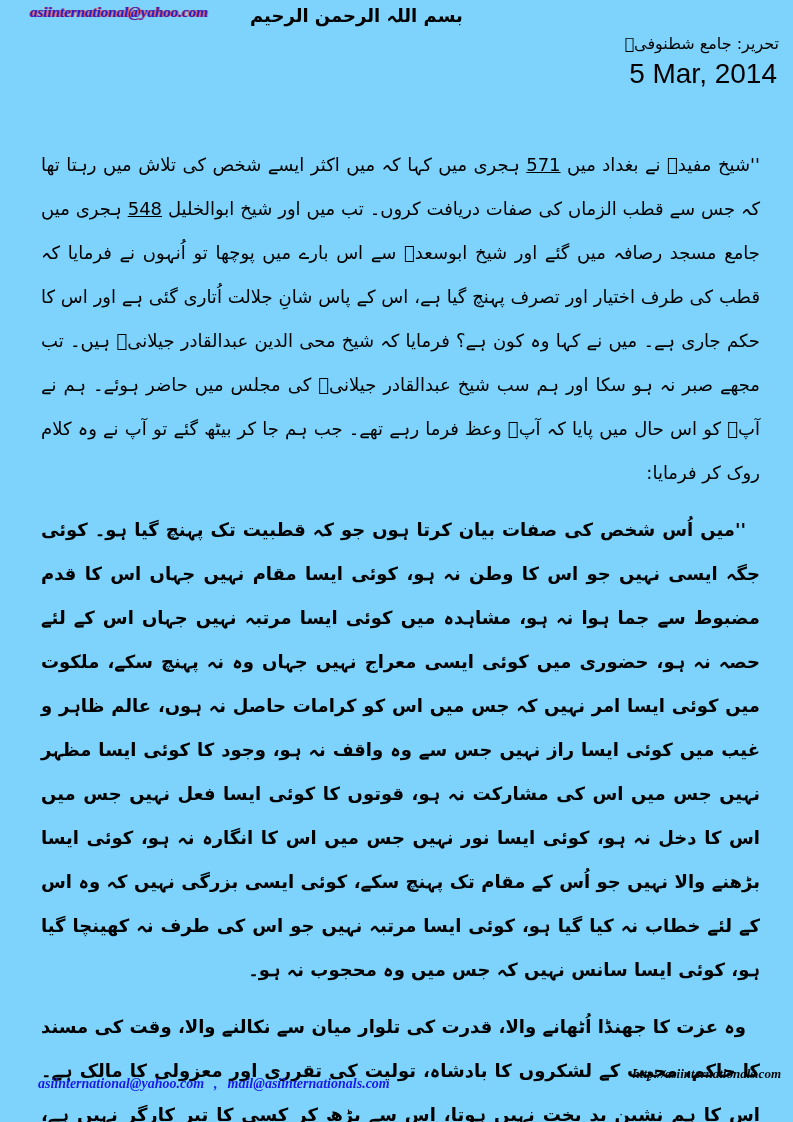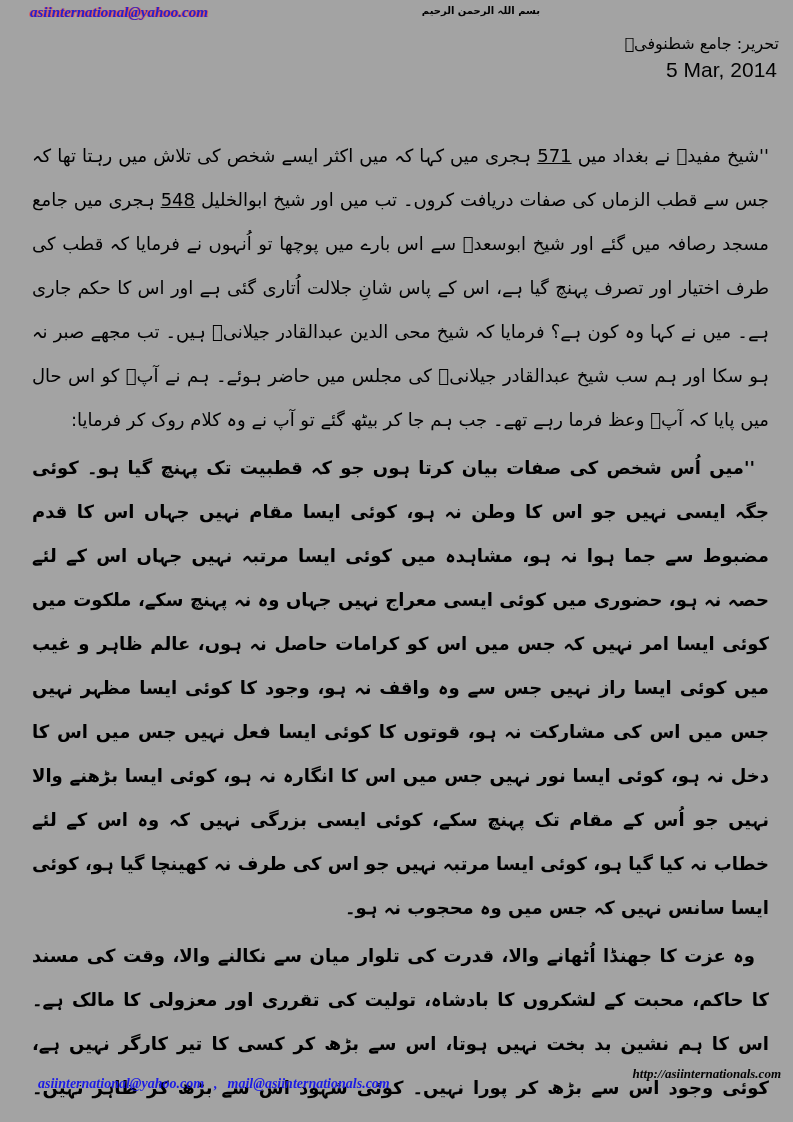--- a/index.html
+++ b/index.html
@@ -1,70 +1,70 @@
 <!DOCTYPE html>
 <html><head>
 <meta charset="utf-8">
 <style>
   * { margin:0; padding:0; box-sizing:border-box; }
   html,body { background:#e8e8e8; }
   .page {
     width:793px; height:1122px;
-    background:#a3a3a3;
+    background:#7dd3fc;
     position:relative;
     margin:0 auto;
     overflow:hidden;
     font-family:"DejaVu Sans", sans-serif;
     color:#000;
   }
   
   .top-email {
     position:absolute; left:30px; top:4px;
     font-family:"Liberation Serif", serif;
     font-style:italic; font-weight:bold;
     font-size:15px;
     color:#2323cf;
     text-shadow:1px 0 0 rgba(230,80,80,.85), -1px 0 0 rgba(230,80,80,.85);
   }
   .bismillah {
-    position:absolute; top:5px; left:240px; width:300px;
-    text-align:right;
+    position:absolute; top:5px; left:250px; width:300px;
+    text-align:left;
     direction:rtl;
-    font-size:10px;
+    font-size:18px;
     font-weight:bold;
   }
   .attribution {
     position:absolute; top:34px; right:14px;
     direction:rtl; text-align:right;
     font-size:16px;
   }
   .doc-date {
     position:absolute; top:58px; right:16px;
     font-family:"Liberation Sans", sans-serif;
-    font-size:21px;
+    font-size:28px;
   }
   .doc-title {
     position:absolute; top:44px; left:120px; width:550px;
     text-align:center;
     direction:rtl;
     font-size:30px;
     font-weight:bold;
     letter-spacing:1px;
   }
   
   .body-text {
     position:absolute;
     top:130px; right:20px; left:28px;
     direction:rtl;
     text-align:justify;
     text-justify:inter-word;
     font-size:18px;
     line-height:44px;
   }
-  .body-text p { margin:4px; }
+  .body-text p { margin:13px; }
   .body-text p.indented { text-indent:14px;font-weight:bold; }
   .hijri-num {
     text-decoration:underline;
     unicode-bidi:embed;
     direction:ltr;
   }
   
   .footer-left {
     position:absolute; left:30px; bottom:30px;
     font-family:"Liberation Serif", serif;

